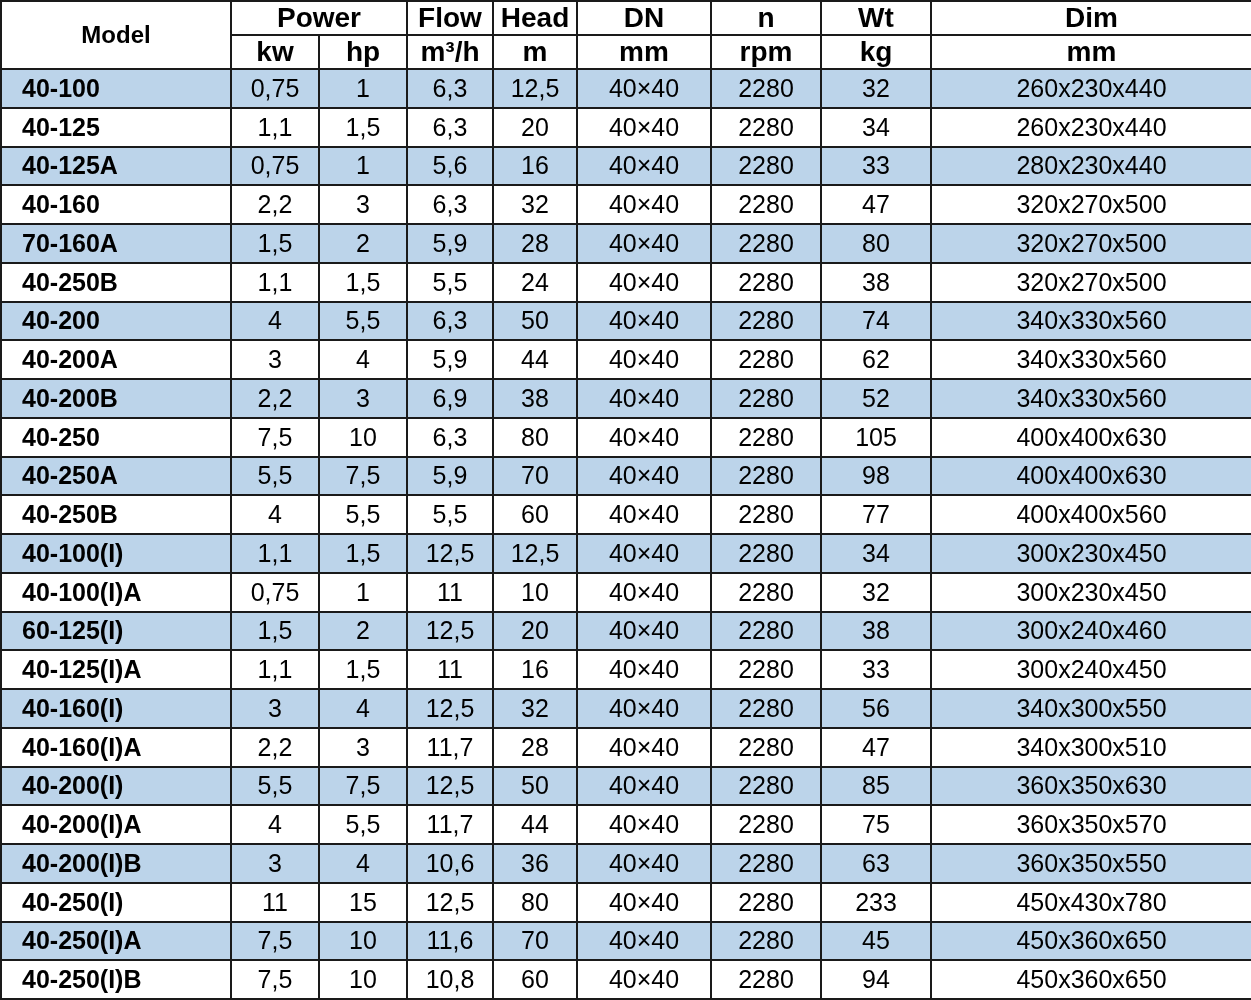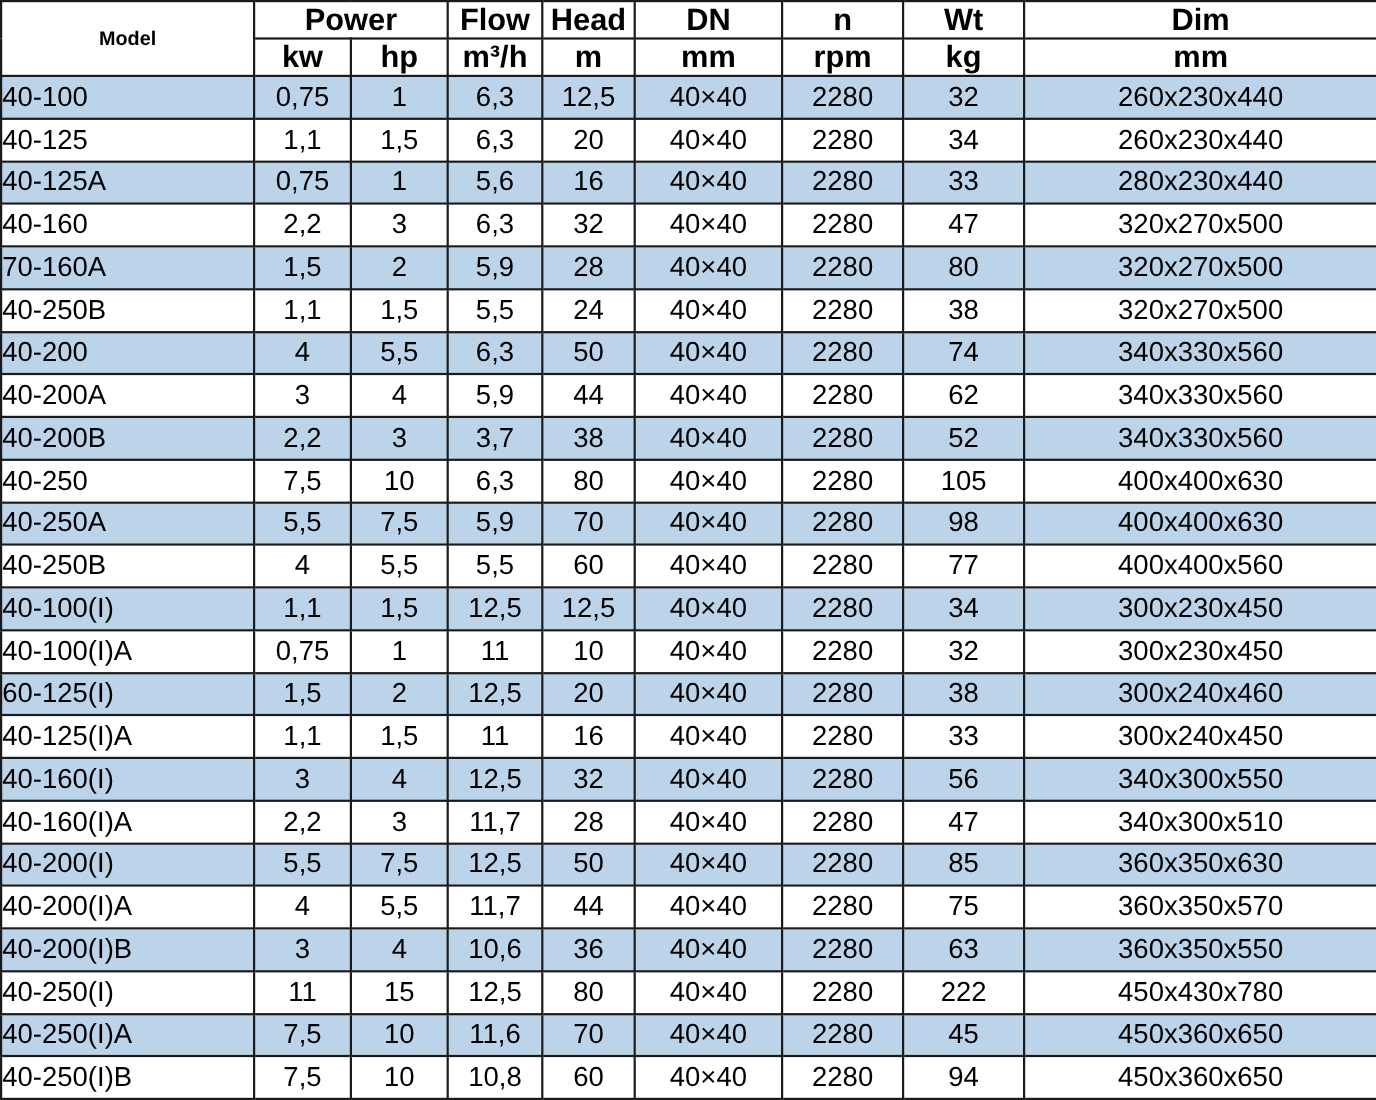--- a/index.html
+++ b/index.html
@@ -28,31 +28,32 @@
     padding: 0 2px;
     white-space: nowrap;
     overflow: hidden;
   }
   #spec-table thead th {
     font-weight: bold;
     background: #ffffff;
     font-size: 28px;
   }
   #spec-table thead th.model-head {
-    font-size: 18px;
+    font-size: 24px;
   }
   #spec-table tbody tr.shaded td {
     background: #bcd4ea;
   }
   #spec-table tbody tr.plain td {
     background: #ffffff;
   }
   #spec-table tbody td.model-cell {
     text-align: left;
-    padding-left: 0;
+    padding-left: 20px;
+    font-weight: bold;
   }
   col.c-model { width: 230px; }
   col.c-kw    { width: 88px; }
   col.c-hp    { width: 88px; }
   col.c-flow  { width: 86px; }
   col.c-head  { width: 84px; }
   col.c-dn    { width: 134px; }
   col.c-n     { width: 110px; }
   col.c-wt    { width: 110px; }
   col.c-dim   { width: 321px; }
@@ -180,21 +181,21 @@
         <td>44</td>
         <td>40×40</td>
         <td>2280</td>
         <td>62</td>
         <td>340x330x560</td>
       </tr>
       <tr class="shaded">
         <td class="model-cell">40-200B</td>
         <td>2,2</td>
         <td>3</td>
-        <td>3,7</td>
+        <td>6,9</td>
         <td>38</td>
         <td>40×40</td>
         <td>2280</td>
         <td>52</td>
         <td>340x330x560</td>
       </tr>
       <tr class="plain">
         <td class="model-cell">40-250</td>
         <td>7,5</td>
         <td>10</td>
@@ -327,21 +328,21 @@
         <td>360x350x550</td>
       </tr>
       <tr class="plain">
         <td class="model-cell">40-250(I)</td>
         <td>11</td>
         <td>15</td>
         <td>12,5</td>
         <td>80</td>
         <td>40×40</td>
         <td>2280</td>
-        <td>222</td>
+        <td>233</td>
         <td>450x430x780</td>
       </tr>
       <tr class="shaded">
         <td class="model-cell">40-250(I)A</td>
         <td>7,5</td>
         <td>10</td>
         <td>11,6</td>
         <td>70</td>
         <td>40×40</td>
         <td>2280</td>

